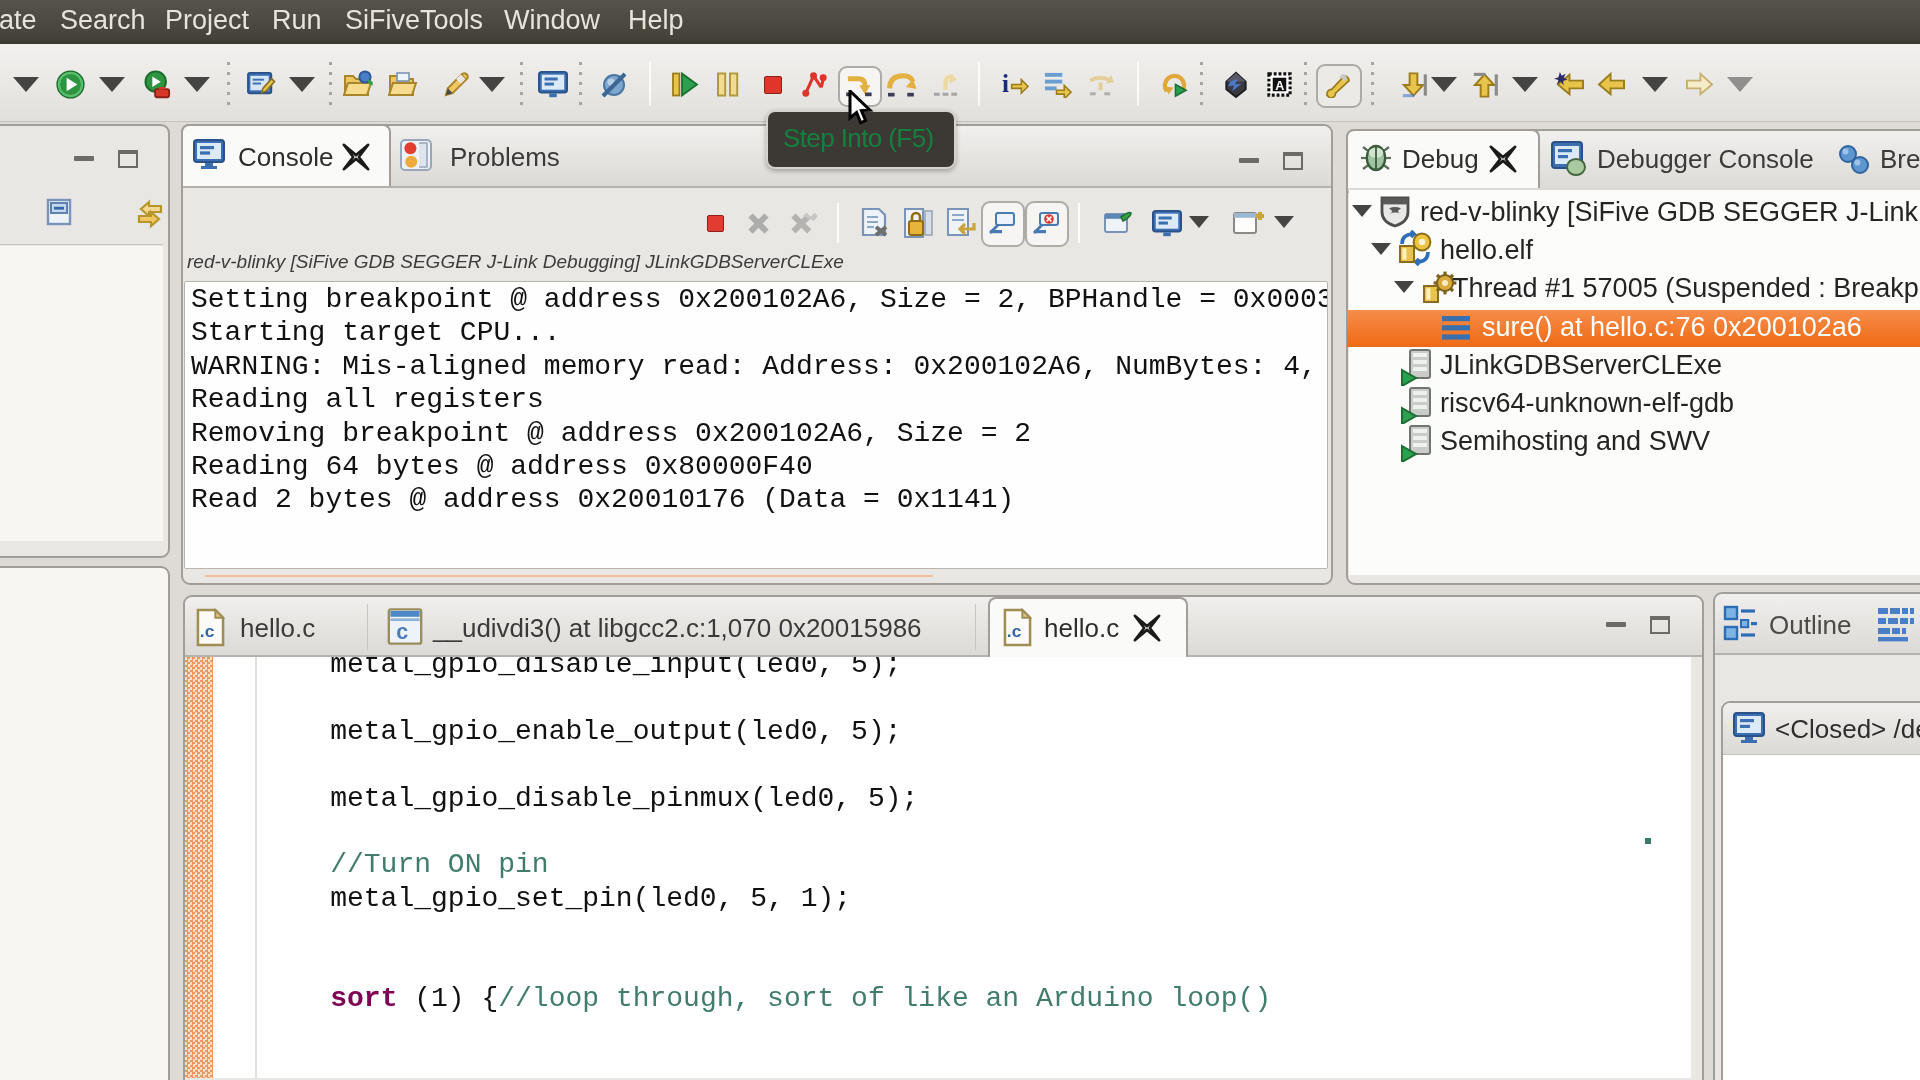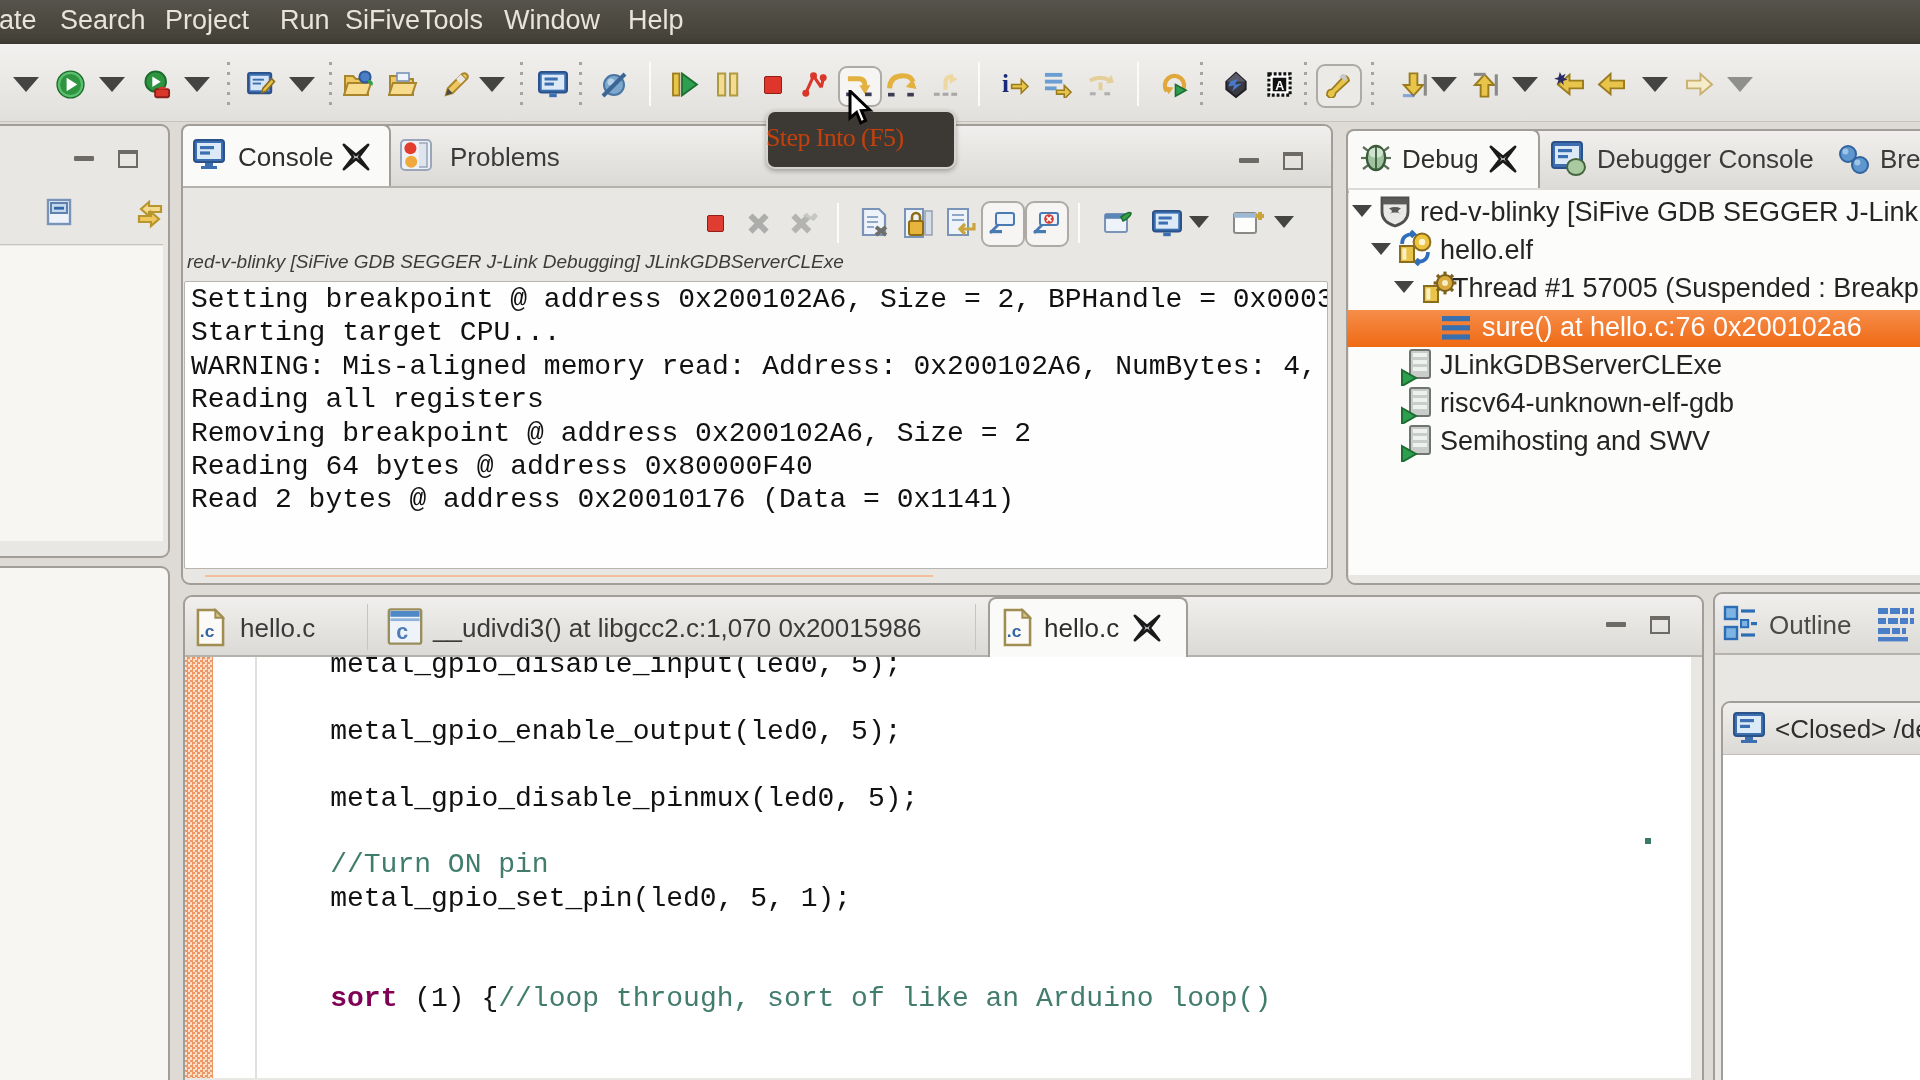--- a/index.html
+++ b/index.html
@@ -43,21 +43,21 @@
   
   .hatch{background:repeating-conic-gradient(#ee9664 0% 25%,rgba(0,0,0,0) 0% 50%) 0 0/5px 5px #fbdfc9;}
 </style>
 </head>
 <body>
 
 <div id="menubar" class="abs">
   <span style="left:-70px">Navigate</span>
   <span style="left:60px">Search</span>
   <span style="left:165px">Project</span>
-  <span style="left:280px">Run</span>
+  <span style="left:272px">Run</span>
   <span style="left:345px">SiFiveTools</span>
   <span style="left:504px">Window</span>
   <span style="left:628px">Help</span>
 </div>
 
 <div id="toolbar" class="abs"></div>
 <div id="tbicons">
   <div class="abs tri" style="left:13px;top:77px;"></div>
 
   <svg class="abs" style="left:56px;top:70px;" width="29" height="29" viewBox="0 0 15 15">
@@ -615,17 +615,17 @@
     <rect x="3.5" y="3.5" width="7" height="1.6" fill="#3b6fb2"></rect>
     <rect x="3.5" y="6.4" width="5" height="1.6" fill="#3b6fb2"></rect>
     <rect x="6" y="12.5" width="4" height="1.8" fill="#3b6fb2"></rect>
     <rect x="4" y="14" width="8" height="1.5" fill="#3b6fb2"></rect>
   </svg>
   <div class="abs tablabel" style="left:1775px;top:714px;white-space:pre;">&lt;Closed&gt; /de</div>
 </div>
 
 <div class="abs" style="left:766px;top:110px;width:186px;height:55px;background:#3c3934;
      border:2px solid #d6d3ce;border-radius:9px;box-shadow:0 2px 5px rgba(0,0,0,.3);"></div>
-<div class="abs" style="left:766px;top:123px;font-size:26px;letter-spacing:-0.6px;color:#c2410c;font-family:Liberation Serif, serif;">Step Into (F5)</div>
+<div class="abs" style="left:783px;top:123px;font-size:26px;letter-spacing:-0.6px;color:#15803d;">Step Into (F5)</div>
 
 <svg class="abs" style="left:847px;top:90px;" width="32" height="38" viewBox="0 0 16 19">
   <polygon points="1.5,0.5 1.5,14 4.8,11.2 6.9,16.4 9.3,15.3 7.2,10.3 11.5,10.1" fill="#ffffff" stroke="#000000" stroke-width="1.5"></polygon>
 </svg>
 
 </body></html>

